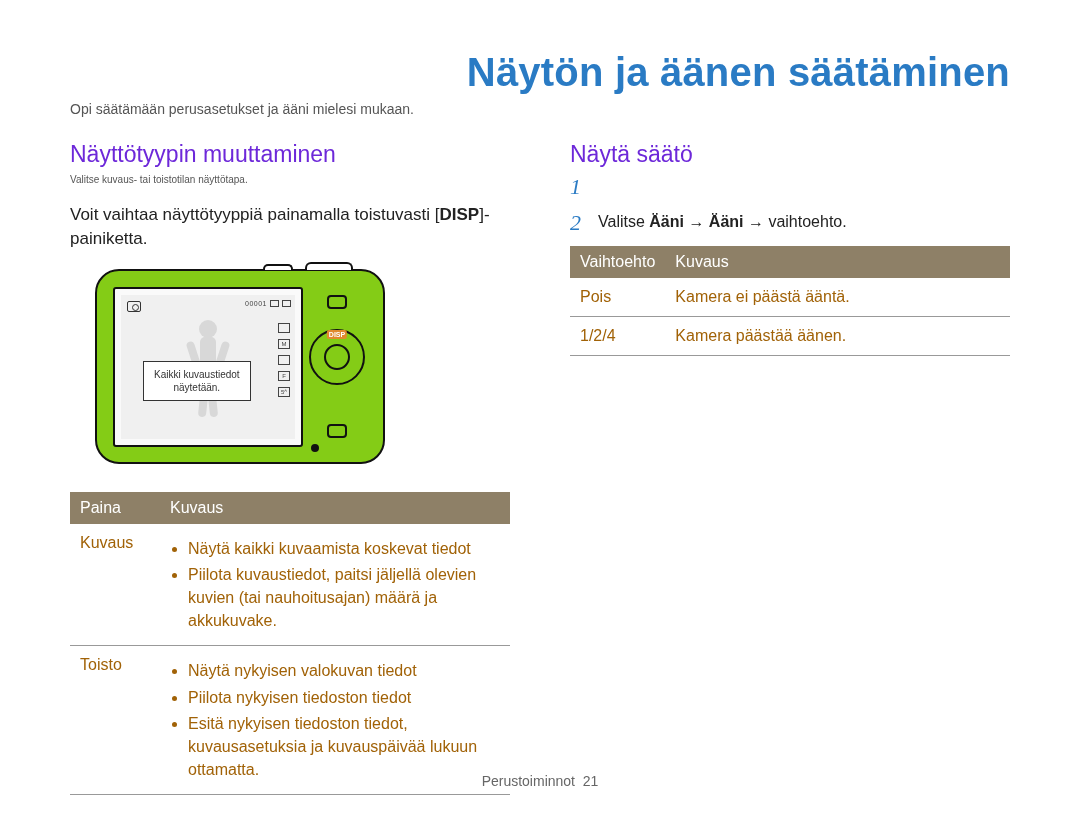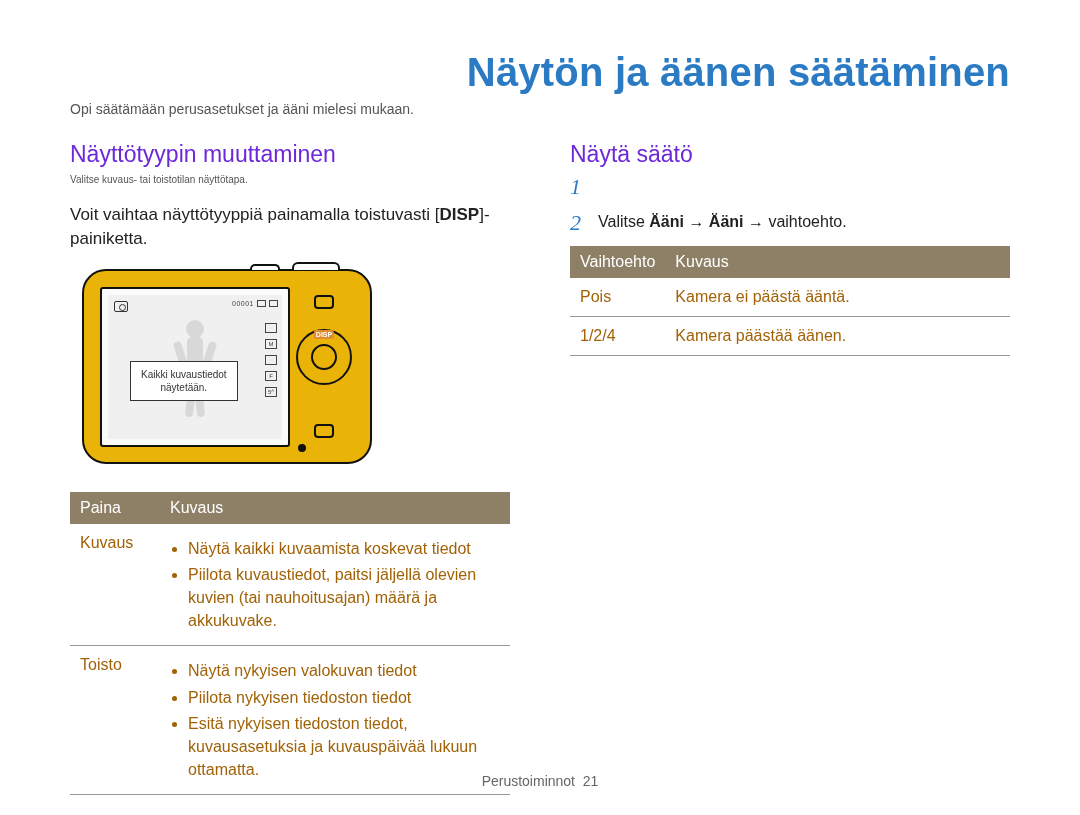--- a/index.html
+++ b/index.html
@@ -65,22 +65,22 @@
   }
   .step-body { font-size: 16px; color: #222; line-height: 1.5; }
 
   
   .camera {
     width: 290px;
     height: 195px;
     border: 2px solid #111;
     border-radius: 24px;
     position: relative;
-    margin: 0 0 28px 12px;
-    background: #eab308;
+    margin: 0 0 28px 25px;
+    background: #84cc16;
   }
   .camera-top {
     position: absolute;
     top: -9px; right: 30px;
     width: 48px; height: 8px;
     border: 2px solid #111;
     border-bottom: none;
     border-radius: 6px 6px 0 0;
     background: #fff;
   }

